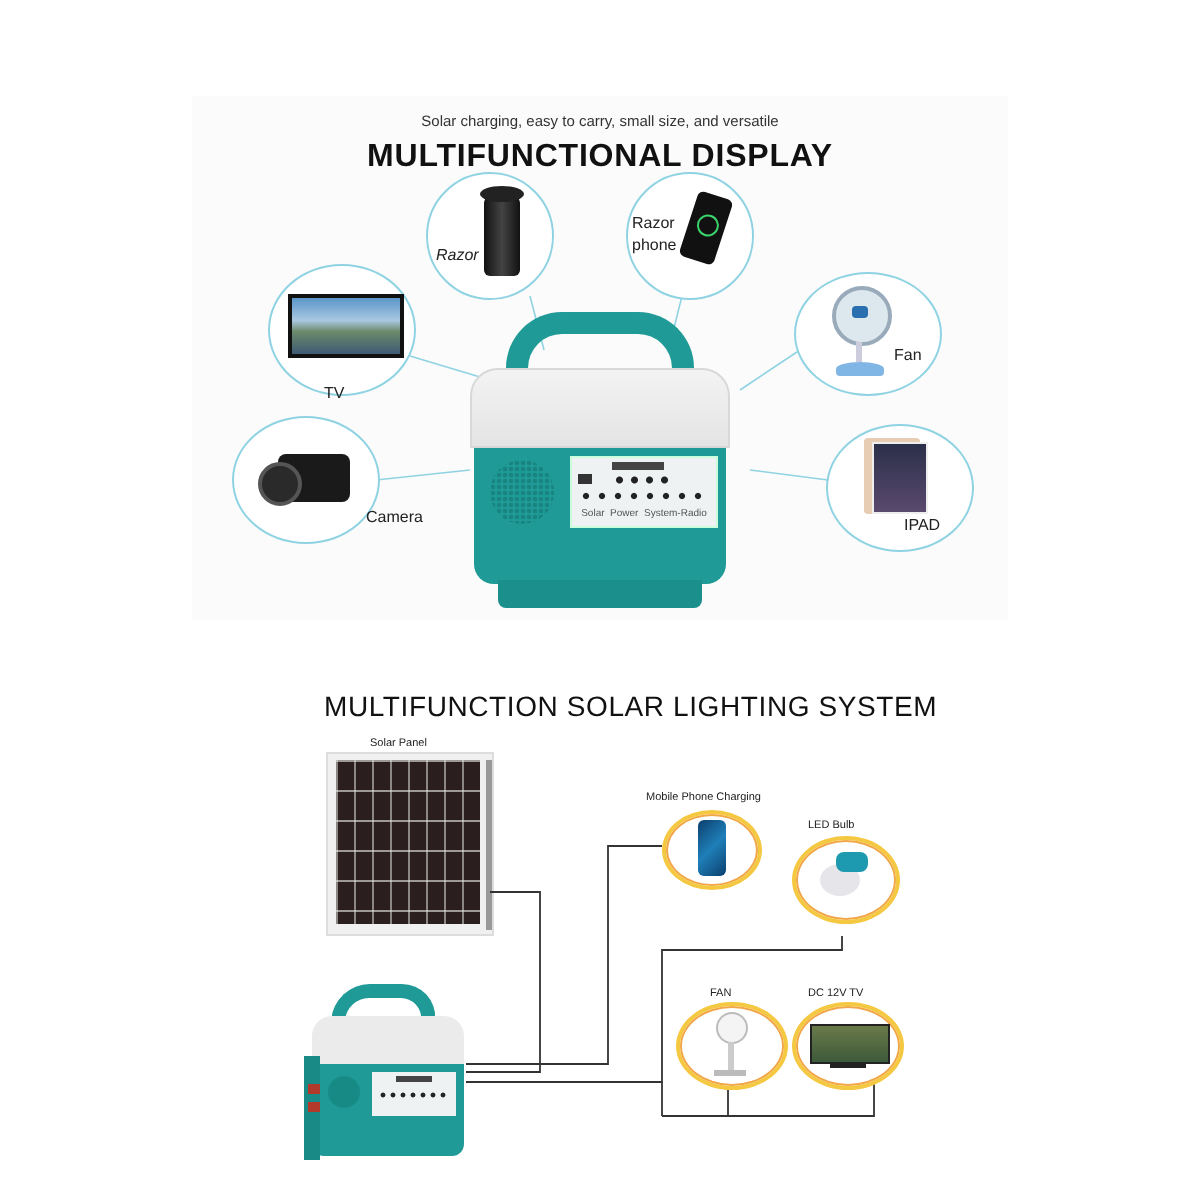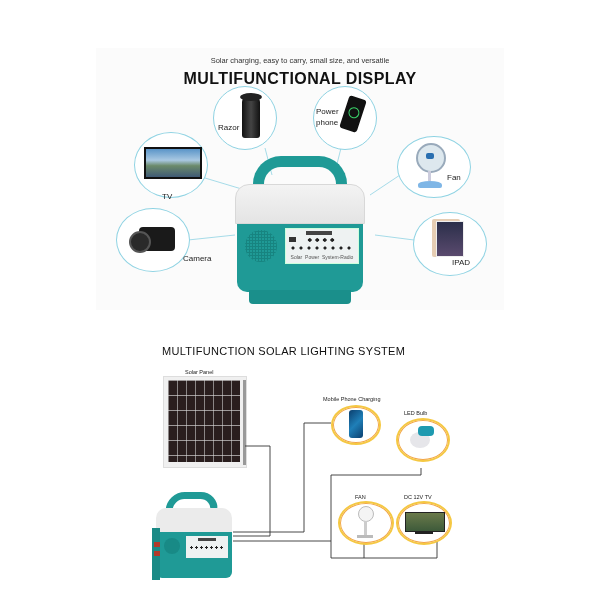--- a/index.html
+++ b/index.html
@@ -3,21 +3,21 @@
 <meta charset="utf-8">
 <style>
   html, body { margin:0; padding:0; background:#ffffff; }
   body { width:600px; height:600px; position:relative; overflow:hidden; font-family:"Liberation Sans", "DejaVu Sans", sans-serif; }
   .abs { position:absolute; }
   .title1 { left:0; width:600px; top:33px; text-align:center; font-weight:bold; font-size:16px; letter-spacing:0.4px; color:#111;margin-top:37px; }
   .subtitle1 { left:0; width:600px; top:56px; text-align:center; font-size:7.5px; color:#333; }
   .panel-bg { left:96px; top:48px; width:408px; height:262px; background:#fbfbfb; }
   .bubble { position:absolute; border:1px solid #8fd3e3; border-radius:50%; background:#fff; }
   .lbl { position:absolute; font-size:8px; color:#222; }
-  .title2 { left:162px; top:345px; font-size:11px; letter-spacing:0.3px; color:#111; }
+  .title2 { left:162px; top:345px; font-size:14px; letter-spacing:0.3px; color:#111; }
   .small-lbl { position:absolute; font-size:5.5px; color:#222; }
   .ybubble { position:absolute; border:2px solid #f5c842; border-radius:50%; background:#fff; box-shadow:0 0 0 1px #f2a64a inset; }
   svg { position:absolute; left:0; top:0; }
 </style>
 </head>
 <body>
 
 <div class="abs panel-bg"></div>
 <div class="abs title1">MULTIFUNCTIONAL DISPLAY</div>
 <div class="abs subtitle1">Solar charging, easy to carry, small size, and versatile</div>
@@ -30,28 +30,28 @@
     <line x1="400" y1="175" x2="370" y2="195"></line>
     <line x1="188" y1="240" x2="235" y2="235"></line>
     <line x1="414" y1="240" x2="375" y2="235"></line>
   </g>
 </svg>
 
 <div class="bubble" style="left:213px;top:86px;width:62px;height:62px;">
   <div style="position:absolute;left:28px;top:9px;width:18px;height:42px;background:linear-gradient(90deg,#111,#444,#111);border-radius:6px 6px 3px 3px;"></div>
   <div style="position:absolute;left:26px;top:6px;width:22px;height:8px;background:#222;border-radius:50%;"></div>
 </div>
-<div class="lbl" style="left:218px;top:123px;">Razor</div>
+<div class="lbl" style="left:218px;top:123px;font-style:italic;">Razor</div>
 
 <div class="bubble" style="left:313px;top:86px;width:62px;height:62px;">
   <div style="position:absolute;left:30px;top:10px;width:18px;height:34px;background:#111;border-radius:3px;transform:rotate(18deg);">
     <div style="position:absolute;left:4px;top:10px;width:9px;height:9px;border:1.5px solid #3bd46a;border-radius:50%;"></div>
   </div>
 </div>
-<div class="lbl" style="left:316px;top:106px;line-height:11px;width:26px;">Power phone</div>
+<div class="lbl" style="left:316px;top:106px;line-height:11px;width:26px;">Razor phone</div>
 
 <div class="bubble" style="left:134px;top:132px;width:72px;height:64px;">
   <div style="position:absolute;left:9px;top:14px;width:54px;height:28px;background:linear-gradient(180deg,#5a95c8 0%,#a9c8e2 40%,#6b8a6a 60%,#3f5a75 100%);border:2px solid #111;"></div>
 </div>
 <div class="lbl" style="left:162px;top:192px;">TV</div>
 
 <div class="bubble" style="left:397px;top:136px;width:72px;height:60px;">
   <div style="position:absolute;left:18px;top:6px;width:26px;height:26px;border:2px solid #9ab;border-radius:50%;background:#dde8ee;"></div>
   <div style="position:absolute;left:28px;top:16px;width:8px;height:6px;background:#2a6fb0;border-radius:2px;"></div>
   <div style="position:absolute;left:30px;top:34px;width:3px;height:10px;background:#ccd;"></div>

